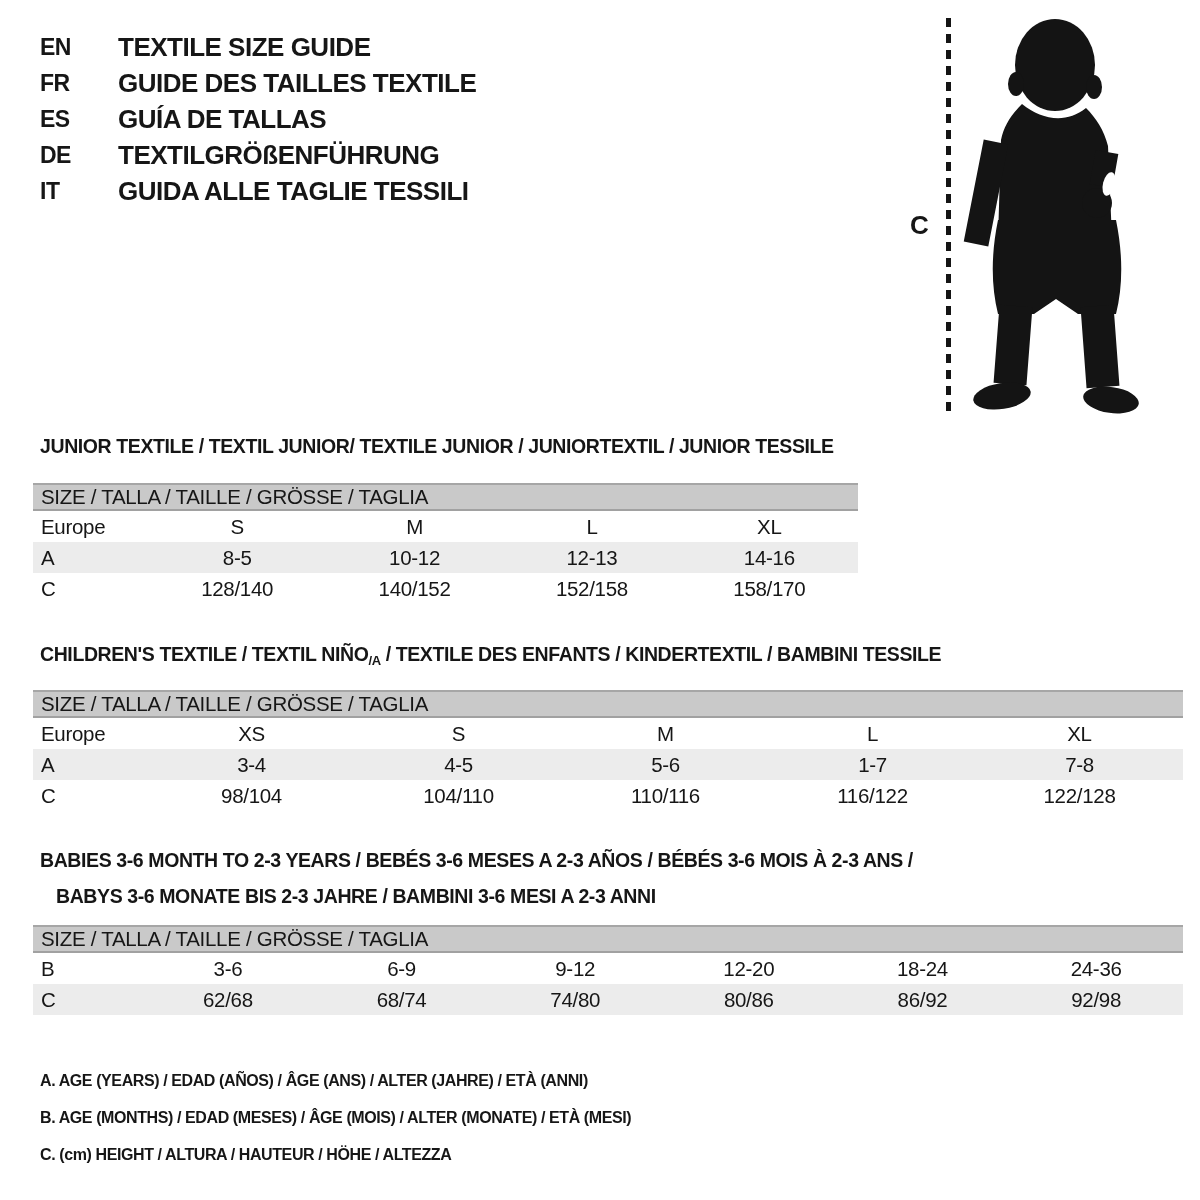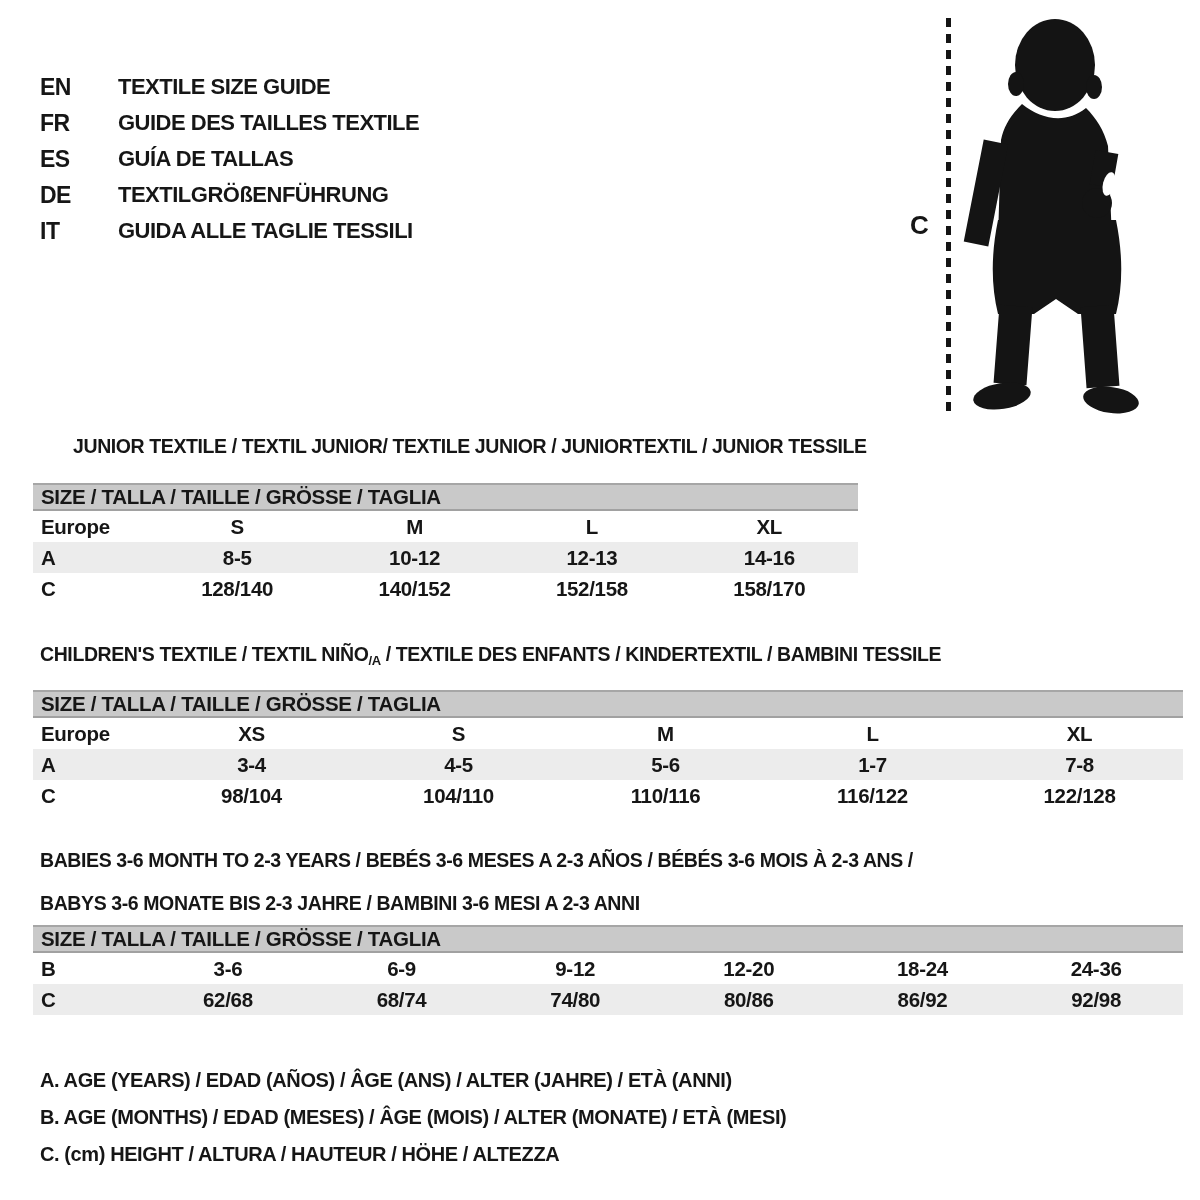--- a/index.html
+++ b/index.html
@@ -3,50 +3,50 @@
 <meta charset="utf-8">
 <style>
   html,body{margin:0;padding:0;}
   body{
     width:1200px;height:1200px;position:relative;background:#ffffff;
     font-family:"Liberation Sans", sans-serif;color:#161616;overflow:hidden;
     -webkit-font-smoothing:antialiased;
   }
   .abs{position:absolute;}
   
-  .lang-block{left:40px;top:29px;margin-top:40px;}
+  .lang-block{left:40px;top:29px;}
   .lang-row{display:flex;height:36px;align-items:center;}
   .lang-code{width:78px;font-size:23px;font-weight:bold;letter-spacing:-0.5px;}
-  .lang-title{font-size:22px;font-weight:bold;letter-spacing:-0.5px;white-space:nowrap;}
+  .lang-title{font-size:26px;font-weight:bold;letter-spacing:-0.5px;white-space:nowrap;}
   
   .figure{left:900px;top:0;width:260px;height:432px;}
   .dash-line{
     position:absolute;left:46px;top:18px;width:5px;height:397px;
     background:repeating-linear-gradient(180deg,#141414 0 9px,transparent 9px 16px);
   }
   .c-label{position:absolute;left:10px;top:210px;font-size:26px;font-weight:bold;}
   .toddler{position:absolute;left:60px;top:14px;}
   
   .section-heading{font-size:19.5px;font-weight:bold;letter-spacing:-0.4px;white-space:nowrap;}
   .section-heading sub{font-size:13px;vertical-align:-4px;}
   table.size-table{border-collapse:collapse;table-layout:fixed;}
   table.size-table td,table.size-table th{
-    padding:0;font-size:20.5px;font-weight:bold;letter-spacing:-0.3px;
+    padding:0;font-size:20.5px;font-weight:normal;letter-spacing:-0.3px;
     text-align:center;vertical-align:middle;white-space:nowrap;
   }
   tr.bar-row th{
     background:#c9c9c9;text-align:left;padding-left:8px;height:24px;
     border-top:2px solid #a6a6a6;border-bottom:2px solid #a1a1a1;
   }
   tr.data-row td{height:31px;}
   tr.data-row td:first-child{text-align:left;padding-left:8px;}
   tr.shaded td{background:#ececec;}
   
   .legend-row{height:37px;display:flex;align-items:center;
-    font-size:20px;font-weight:bold;letter-spacing:-0.4px;white-space:nowrap;}
+    font-size:16px;font-weight:bold;letter-spacing:-0.4px;white-space:nowrap;}
 </style>
 </head>
 <body>
 
 <div class="abs lang-block">
   <div class="lang-row">
     <span class="lang-code">EN</span>
     <span class="lang-title">TEXTILE SIZE GUIDE</span>
   </div>
   <div class="lang-row">
@@ -90,21 +90,21 @@
       <path d="M 137 292 L 143 373 Z" stroke="#141414" stroke-width="33" stroke-linecap="round"></path>
 
       <ellipse cx="42" cy="382" rx="29" ry="13" transform="rotate(-9 42 382)"></ellipse>
       <ellipse cx="151" cy="386" rx="28" ry="13" transform="rotate(8 151 386)"></ellipse>
     </g>
 
     <ellipse cx="149" cy="170" rx="6" ry="12" fill="#ffffff" transform="rotate(14 149 170)"></ellipse>
   </svg>
 </div>
 
-<div class="abs" style="left:40px;top:435px;margin-left:33px;">
+<div class="abs" style="left:40px;top:435px;">
   <span class="section-heading">JUNIOR TEXTILE / TEXTIL JUNIOR/ TEXTILE JUNIOR / JUNIORTEXTIL / JUNIOR TESSILE</span>
 </div>
 <table class="size-table abs" style="left:33px;top:483px;width:825px;">
   <colgroup>
       <col style="width:14%">
       <col style="width:21.5%">
       <col style="width:21.5%">
       <col style="width:21.5%">
       <col style="width:21.5%">
     </colgroup>
@@ -175,21 +175,21 @@
     <td>110/116</td>
     <td>116/122</td>
     <td>122/128</td>
   </tr>
 </tbody>
   </table>
 
 <div class="abs" style="left:40px;top:849px;">
   <span class="section-heading">BABIES 3-6 MONTH TO 2-3 YEARS / BEBÉS 3-6 MESES A 2-3 AÑOS / BÉBÉS 3-6 MOIS À 2-3 ANS /</span>
 </div>
-<div class="abs" style="left:40px;top:885px;margin-top:7px;">
+<div class="abs" style="left:56px;top:885px;">
   <span class="section-heading">BABYS 3-6 MONATE BIS 2-3 JAHRE / BAMBINI 3-6 MESI A 2-3 ANNI</span>
 </div>
 <table class="size-table abs" style="left:33px;top:925px;width:1150px;">
   <colgroup>
       <col style="width:9.4%">
       <col style="width:15.1%">
       <col style="width:15.1%">
       <col style="width:15.1%">
       <col style="width:15.1%">
       <col style="width:15.1%">

